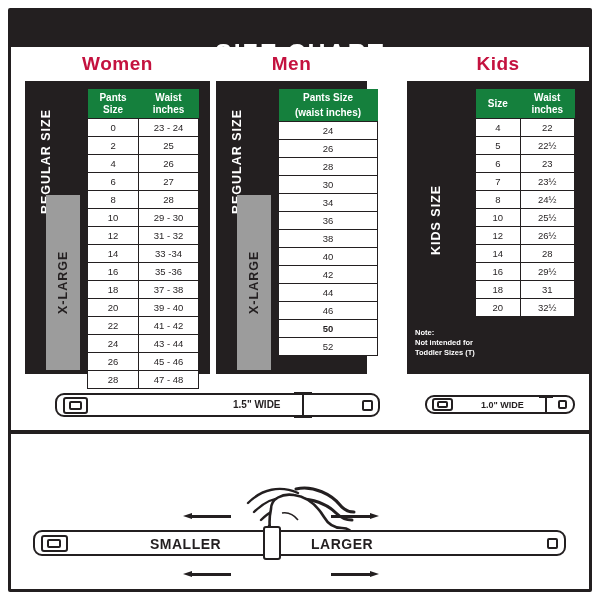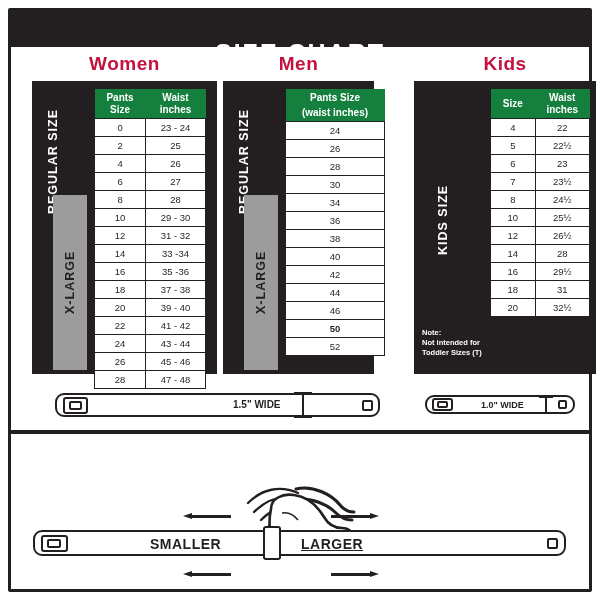--- a/index.html
+++ b/index.html
@@ -66,21 +66,20 @@
     font-size: 19px;
     font-weight: bold;
     color: #c4123f;
     letter-spacing: 0.5px;
   }
 
   
   .col {
     position: absolute;
     top: 0;
-    margin-left: 7px;
   }
   .col-women { left: 14px;  width: 185px; }
   .col-men   { left: 205px; width: 151px; }
   .col-kids  { left: 396px; width: 182px; }
 
   .col-head-wrap { height: 34px; display: flex; align-items: center; justify-content: center; }
 
   .chart-box {
     position: relative;
     background: #231f20;
@@ -150,21 +149,21 @@
     width: 112px;
   }
   .tbl-men {
     position: absolute;
     left: 62px;
     top: 8px;
     width: 100px;
   }
   .tbl-kids {
     position: absolute;
-    left: 76px;
+    left: 68px;
     top: 8px;
     width: 100px;
   }
 
   .note {
     position: absolute;
     color: #ffffff;
     font-size: 7.5px;
     font-weight: bold;
     line-height: 1.35;
@@ -562,21 +561,21 @@
       <path d="M46,34 C52,33 58,36 62,41" fill="none" stroke="#231f20" stroke-width="1.6"></path>
     </svg>
 
     <div class="belt" style="left:22px;top:96px;width:533px;height:26px;"></div>
     <div class="buckle-outer" style="left:30px;top:101px;width:27px;height:17px;"></div>
     <div class="buckle-inner" style="left:36px;top:105px;width:14px;height:9px;"></div>
     <div class="belt-tip" style="left:536px;top:104px;width:11px;height:11px;"></div>
     <div class="buckle-outer" style="left:252px;top:92px;width:18px;height:34px;border-radius:3px;"></div>
 
     <span class="adjust-word" style="left:139px;top:102px;">SMALLER</span>
-    <span class="adjust-word" style="left:290px;top:102px;text-decoration:underline;">LARGER</span>
+    <span class="adjust-word" style="left:300px;top:102px;">LARGER</span>
 
     <div class="arrow left" style="left:172px;top:79px;width:48px;">
         <div class="head"></div>
         <div class="shaft"></div>
       </div>
     <div class="arrow right" style="left:320px;top:79px;width:48px;">
         <div class="head"></div>
         <div class="shaft"></div>
       </div>
     <div class="arrow left" style="left:172px;top:137px;width:48px;">

